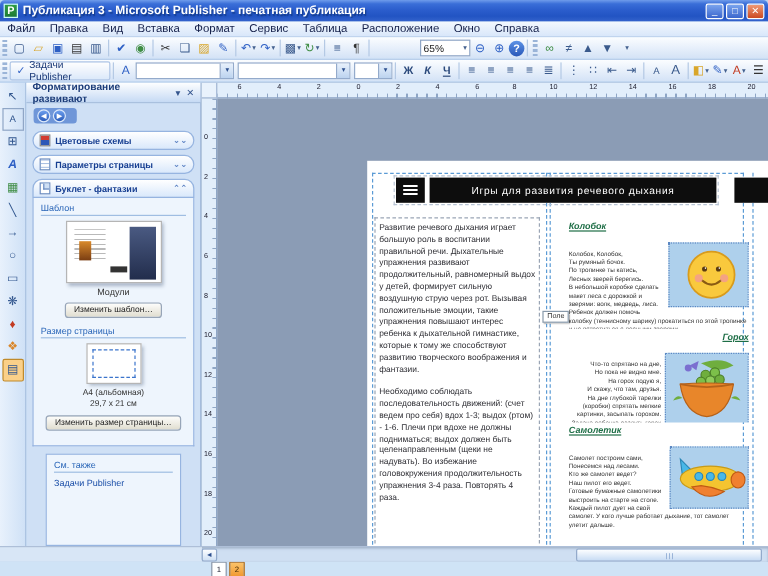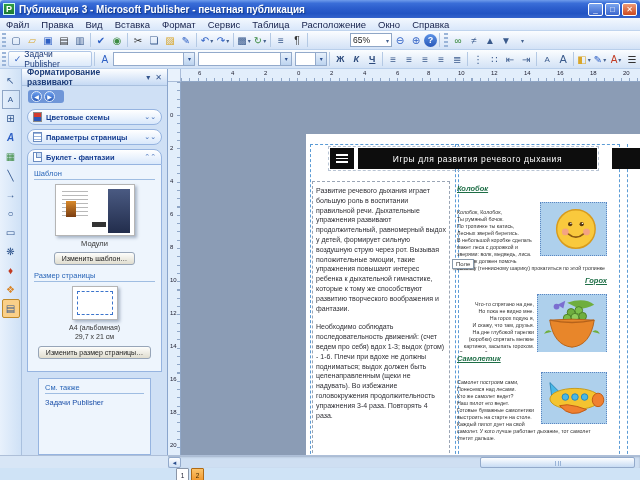--- a/index.html
+++ b/index.html
@@ -136,21 +136,21 @@
   .banner-menu { width:24px; background:#0d0d0d; margin-right:4px; display:flex; align-items:center; justify-content:center; }
   .banner-menu .hamb { width:12px; height:9px;
     background:repeating-linear-gradient(180deg,#fff 0 1.5px,transparent 1.5px 3.5px); }
   .banner-bar { flex:1; background:#0d0d0d; color:#fff; font-size:8.5px; letter-spacing:.6px;
     display:flex; align-items:center; justify-content:center; white-space:nowrap; }
 
   .textbox { position:absolute; left:6px; top:47px; width:138px; height:277px;
     border:1px dashed #9aa5b5; padding:4px 3px; font-size:7px; line-height:1.4; color:#2e2e34; }
   .textbox p + p { margin-top:9px; }
 
-  .rightcol { position:absolute; left:151px; top:47px; width:150px; height:290px; }
+  .rightcol { position:absolute; left:168px; top:47px; width:150px; height:290px; }
   .docsec { position:absolute; left:0; width:150px; overflow:hidden; }
   .doc-h { font-size:7.5px; font-weight:bold; font-style:italic; text-decoration:underline;
     color:#1e6e46; margin-bottom:2px; }
   .doc-t { font-size:5.3px; line-height:1.32; color:#333; white-space:pre-line; }
   .doc-img { float:right; margin:0 0 2px 3px; background:#aed0ec; border:1px dotted #5b87c2; }
 
   .bottom-strip { position:absolute; left:124px; top:328px; width:496px; height:8px; background:#0d0d0d;
     border-top:1px dashed #5b9bd5; }
 
   .fieldtip { position:absolute; left:146px; top:125px; background:#ffffff; border:1px solid #8899aa;

